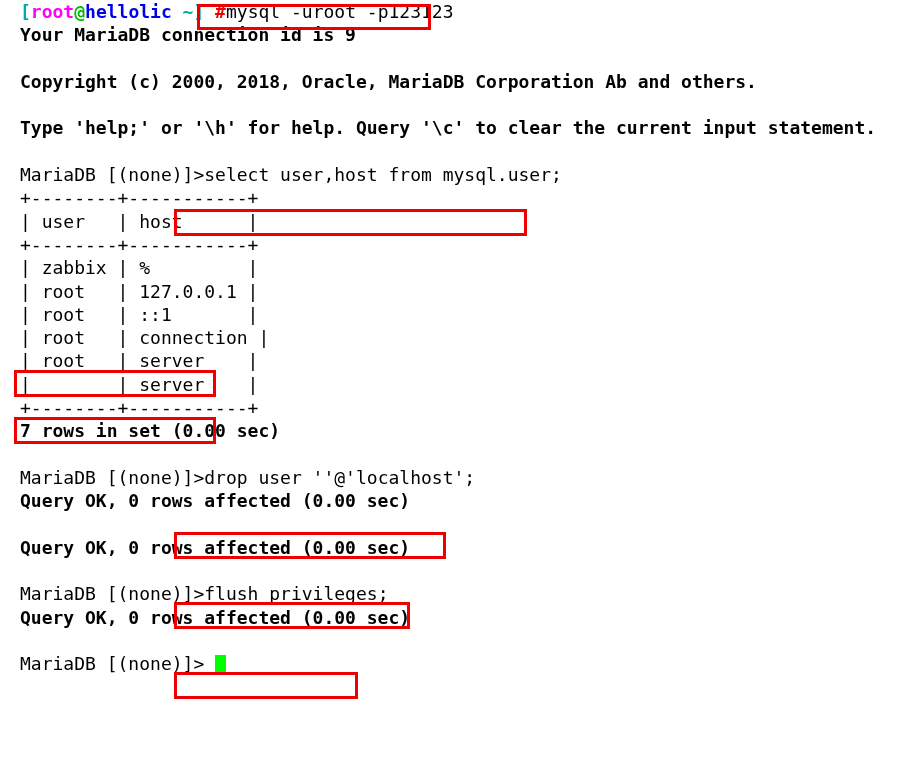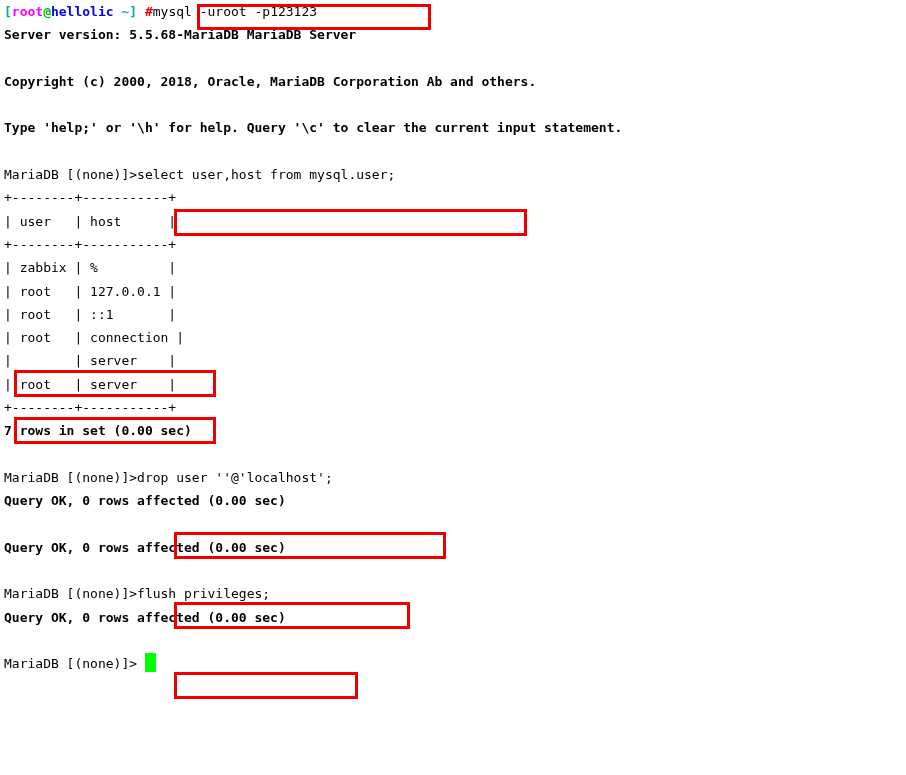--- a/index.html
+++ b/index.html
@@ -20,25 +20,25 @@
     height: 775px;
     background: #ffffff;
     padding: 0;
     box-sizing: border-box;
   }
 
   .line {
     position: relative;
     height: 23.3px;
     line-height: 23.3px;
-    font-size: 13px;
+    font-size: 18px;
     letter-spacing: 0px;
     white-space: pre;
     color: #000000;
-    padding-left: 4px;
+    padding-left: 20px;
     box-sizing: border-box;
   }
 
   .bold { font-weight: bold; }
   .reg  { font-weight: normal; }
 
   
   .c-bracket { color: #00aaaa; font-weight: bold; }
   .c-user    { color: #ff00ff; font-weight: bold; }
   .c-at      { color: #00bb00; font-weight: bold; }
@@ -64,43 +64,43 @@
 
   .spacer { height: 23.3px; }
 </style>
 </head>
 <body>
 
 <div id="terminal">
 
   <div class="line reg"><span class="c-bracket">[</span><span class="c-user">root</span><span class="c-at">@</span><span class="c-host">hellolic</span><span class="c-bracket"> ~]</span> <span class="c-hash">#</span><span class="reg">mysql -uroot -p123123</span></div>
 
-  <div class="line bold">Server version: 5.5.68-MariaDB MariaDB Server</div>
+  <div class="line bold">Your MariaDB connection id is 9</div>
 
   <div class="line spacer"></div>
 
   <div class="line bold">Copyright (c) 2000, 2018, Oracle, MariaDB Corporation Ab and others.</div>
 
   <div class="line spacer"></div>
 
   <div class="line bold">Type 'help;' or '\h' for help. Query '\c' to clear the current input statement.</div>
 
   <div class="line spacer"></div>
 
   <div class="line reg"><span>MariaDB [(none)]&gt;</span><span>select user,host from mysql.user;</span></div>
 
   <div class="line reg">+--------+-----------+</div>
   <div class="line reg">| user   | host      |</div>
   <div class="line reg">+--------+-----------+</div>
   <div class="line reg">| zabbix | %         |</div>
   <div class="line reg">| root   | 127.0.0.1 |</div>
   <div class="line reg">| root   | ::1       |</div>
   <div class="line reg">| root   | connection |</div>
+  <div class="line reg">| root   | server    |</div>
   <div class="line reg">|        | server    |</div>
-  <div class="line reg">| root   | server    |</div>
   <div class="line reg">+--------+-----------+</div>
   <div class="line bold">7 rows in set (0.00 sec)</div>
 
   <div class="line spacer"></div>
 
   <div class="line reg"><span>MariaDB [(none)]&gt;</span><span>drop user ''@'localhost';</span></div>
   <div class="line bold">Query OK, 0 rows affected (0.00 sec)</div>
 
   <div class="line spacer"></div>
 

